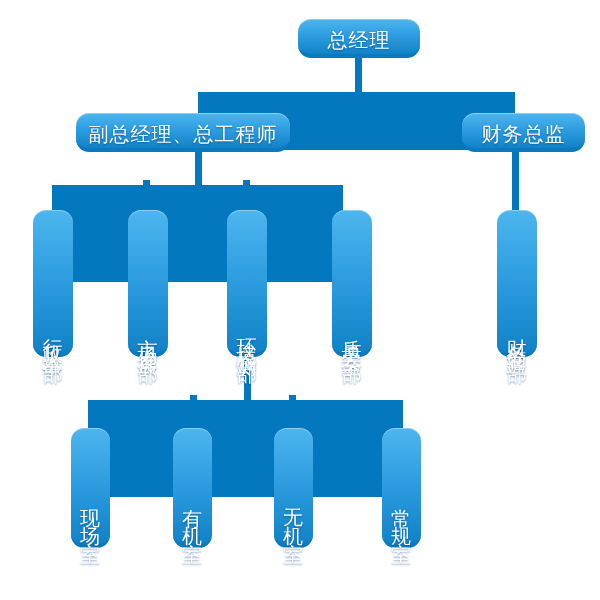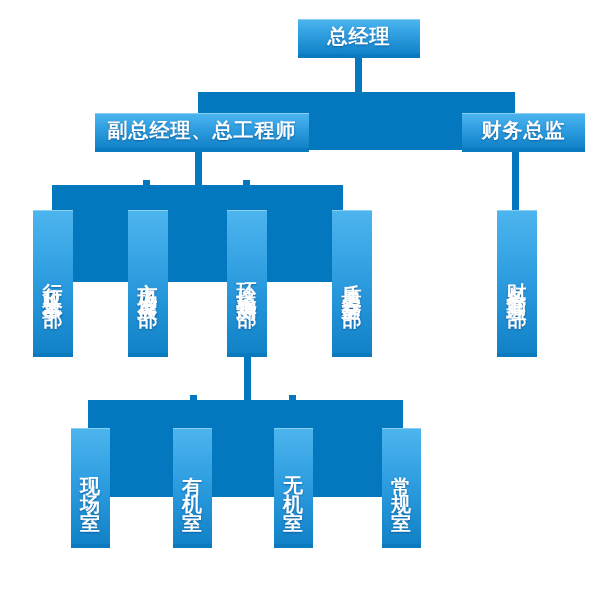--- a/index.html
+++ b/index.html
@@ -12,25 +12,26 @@
     background:var(--c-bar,#0478be);
   }
 
   
   .box{
     position:absolute;
     background:linear-gradient(180deg,var(--c-boxTop,#4db5ee) 0%, #2d9de0 48%, var(--c-boxBottom,#1282c8) 100%);
     border-bottom:4px solid var(--c-boxEdge,#0b79bd);
     box-shadow:inset 0 1px 0 rgba(255,255,255,0.35);
     color:var(--c-text,#ffffff);
-    font-weight:bold;
-    display:flex;align-items:center;justify-content:center;
+    font-weight:normal;
+    display:flex;align-items:flex-end;justify-content:center;
     text-shadow:0 1px 2px rgba(0,60,120,0.55);
     box-sizing:border-box;
     z-index:3;
+    border-radius:13px;
   }
   .bar{z-index:1;}
   .vline{z-index:2;}
   .nub{z-index:0;}
 
   .h-label{font-size:20px;letter-spacing:1px;white-space:nowrap;}
 
   
   .vbox .v-label{
     writing-mode:vertical-rl;
@@ -40,21 +41,21 @@
     white-space:nowrap;
   }
   .dept .v-label{letter-spacing:6px;}
   .room .v-label{letter-spacing:17px;}
 
   
   #node-root{left:298px;top:19px;width:122px;height:39px;}
   #conn-root{left:355px;top:58px;width:7px;height:36px;}
 
   #bar-l2{left:198px;top:92px;width:317px;height:58px;}
-  #node-deputy{left:95px;top:113px;width:214px;height:39px;}
+  #node-deputy{left:76px;top:113px;width:214px;height:39px;}
   #node-finance-director{left:455px;top:113px;width:123px;height:39px;margin-left:7px;}
 
   #conn-deputy{left:195px;top:150px;width:7px;height:37px;}
   #conn-finance{left:512px;top:150px;width:7px;height:62px;}
 
   #bar-l3{left:52px;top:185px;width:291px;height:97px;}
   #nub-l3-a{left:143px;top:180px;width:7px;height:8px;}
   #nub-l3-b{left:243px;top:180px;width:7px;height:8px;}
 
   .dept{top:210px;width:40px;height:147px;}

